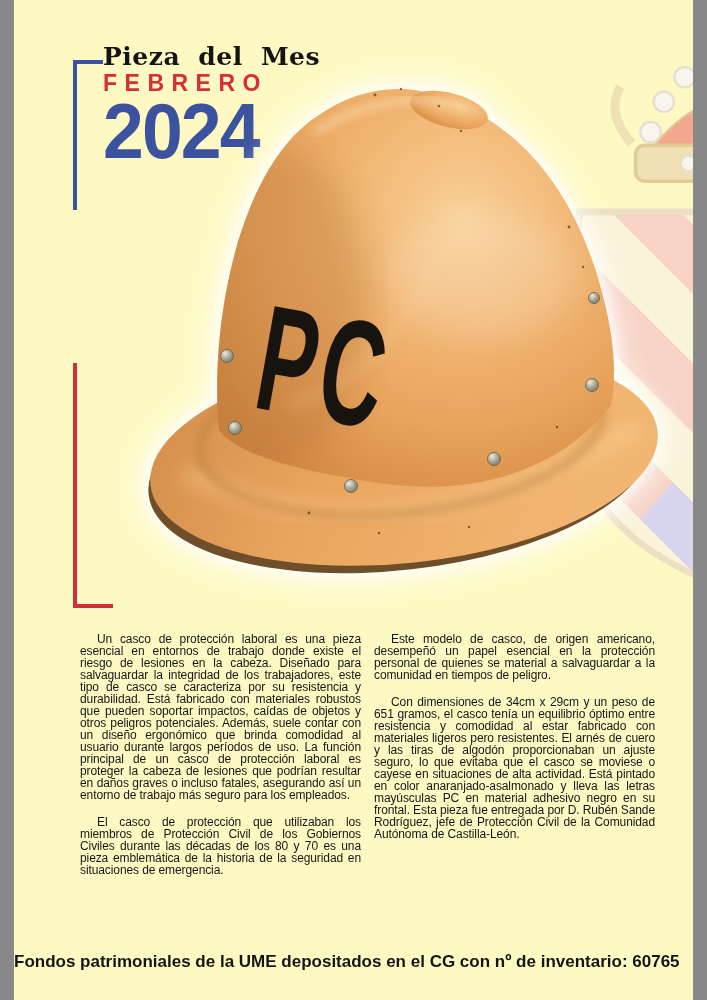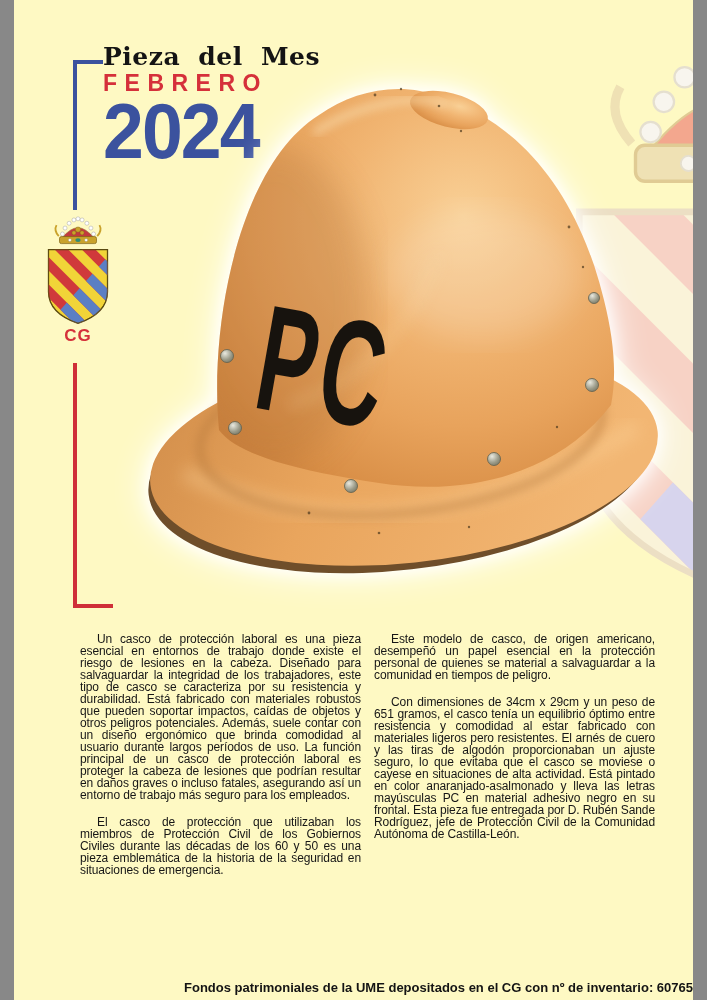--- a/index.html
+++ b/index.html
@@ -61,22 +61,22 @@
     white-space:nowrap;
   }
   .columns{
     position:absolute;left:66px;top:633px;width:575px;z-index:3;
     display:flex;gap:13px;
   }
   .col{width:284px;font-size:12px;line-height:12px;text-align:justify;color:#161616;
        letter-spacing:-.1px;}
   .col p{margin:0 0 14.5px 0;text-indent:17px;}
   .page-footer{
-    position:absolute;left:0;top:980px;width:100%;text-align:right;
-    font-weight:bold;font-size:13px;color:#141414;z-index:3;
+    position:absolute;left:0;top:952px;width:100%;text-align:left;
+    font-weight:bold;font-size:17px;color:#141414;z-index:3;
   }
 </style>
 </head>
 <body>
 
 <div class="page">
 
   <svg width="0" height="0" style="position:absolute" aria-hidden="true">
     <defs>
       <symbol id="coa-symbol" viewBox="0 0 100 150">
@@ -143,26 +143,20 @@
     </svg>
   </div>
 
   <div class="blue-bracket"></div>
   <div class="header-block">
     <div class="kicker">Pieza del Mes</div>
     <div class="month">FEBRERO</div>
     <div class="year">2024</div>
   </div>
 
-  <div class="coa-small">
-    <svg viewBox="0 0 100 150">
-      <use href="#coa-symbol"></use>
-    </svg>
-    <div class="cg-label">CG</div>
-  </div>
 
   <div class="red-bracket"></div>
 
   <div class="helmet-wrap">
     <svg viewBox="0 0 530 510" width="530" height="510">
       <defs>
         <linearGradient id="brimGrad" x1="0" y1="0" x2="1" y2="0.25">
           <stop offset="0" stop-color="#d08c49"></stop>
           <stop offset="0.45" stop-color="#e9a55d"></stop>
           <stop offset="1" stop-color="#f2b673"></stop>
@@ -240,21 +234,21 @@
         <circle cx="330" cy="452" r="1.2"></circle>
           <circle cx="418" cy="352" r="1.2"></circle>
       </g>
     </svg>
   </div>
 
 
   <div class="columns">
     <div class="col">
       <p>Un casco de protección laboral es una pieza esencial en entornos de trabajo donde existe el riesgo de lesiones en la cabeza. Diseñado para salvaguardar la integridad de los trabajadores, este tipo de casco se caracteriza por su resistencia y durabilidad. Está fabricado con materiales robustos que pueden soportar impactos, caídas de objetos y otros peligros potenciales. Además, suele contar con un diseño ergonómico que brinda comodidad al usuario durante largos períodos de uso. La función principal de un casco de protección laboral es proteger la cabeza de lesiones que podrían resultar en daños graves o incluso fatales, asegurando así un entorno de trabajo más seguro para los empleados.</p>
-      <p>El casco de protección que utilizaban los miembros de Protección Civil de los Gobiernos Civiles durante las décadas de los 60 y 50 es una pieza emblemática de la historia de la seguridad en situaciones de emergencia.</p>
+      <p>El casco de protección que utilizaban los miembros de Protección Civil de los Gobiernos Civiles durante las décadas de los 80 y 70 es una pieza emblemática de la historia de la seguridad en situaciones de emergencia.</p>
     </div>
     <div class="col">
       <p>Este modelo de casco, de origen americano, desempeñó un papel esencial en la protección personal de quienes se material a salvaguardar a la comunidad en tiempos de peligro.</p>
       <p>Con dimensiones de 34cm x 29cm y un peso de 651 gramos, el casco tenía un equilibrio óptimo entre resistencia y comodidad al estar fabricado con materiales ligeros pero resistentes. El arnés de cuero y las tiras de algodón proporcionaban un ajuste seguro, lo que evitaba que el casco se moviese o cayese en situaciones de alta actividad. Está pintado en color anaranjado-asalmonado y lleva las letras mayúsculas PC en material adhesivo negro en su frontal. Esta pieza fue entregada por D. Rubén Sande Rodríguez, jefe de Protección Civil de la Comunidad Autónoma de Castilla-León.</p>
     </div>
   </div>
 
   <div class="page-footer">Fondos patrimoniales de la UME depositados en el CG con nº de inventario: 60765</div>
 
 </div>

